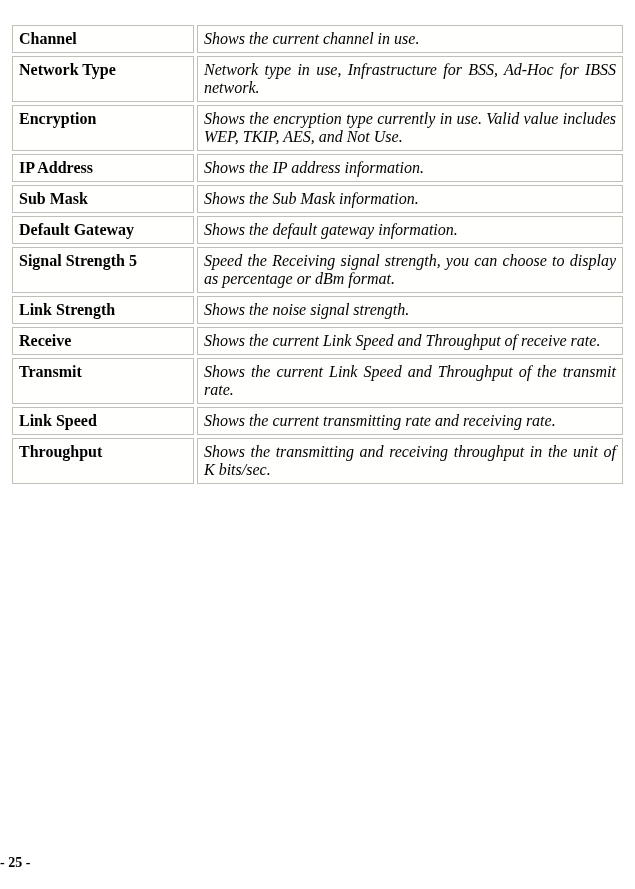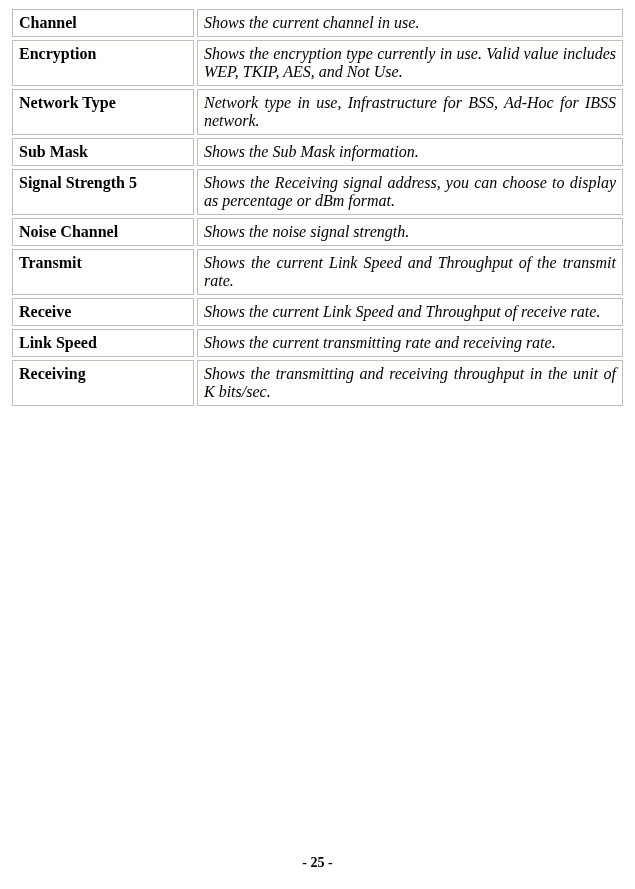--- a/index.html
+++ b/index.html
@@ -10,21 +10,21 @@
     body {
       width: 635px;
       height: 889px;
       background: #ffffff;
       font-family: "Times New Roman", Times, serif;
       font-size: 16px;
       color: #000000;
       position: relative;
     }
     .table-container {
-      padding: 6px 9px;
+      padding: 22px 9px;
     }
     table {
       width: 100%;
       border-collapse: separate;
       border-spacing: 3px;
     }
     td {
       border: 1px solid #c0c0b8;
       padding: 4px 6px;
       vertical-align: top;
@@ -37,68 +37,75 @@
     }
     td.desc {
       text-align: justify;
       font-style: italic;
     }
     .page-number {
       position: absolute;
       bottom: 18px;
       left: 0;
       right: 0;
-      text-align: center;
       font-size: 14px;
       font-weight: bold;
     }
   </style>
 </head>
 <body>
 
 <div class="table-container">
   <table>
     <tbody>
         <tr>
           <td class="label">Channel</td>
           <td class="desc">Shows the current channel in use.</td>
         </tr>
         <tr>
+          <td class="label">Network Type</td>
+          <td class="desc">Network type in use, Infrastructure for BSS, Ad-Hoc for IBSS network.</td>
+        </tr>
+        <tr>
           <td class="label">Encryption</td>
           <td class="desc">Shows the encryption type currently in use. Valid value includes WEP, TKIP, AES, and Not Use.</td>
         </tr>
         <tr>
-          <td class="label">Network Type</td>
-          <td class="desc">Network type in use, Infrastructure for BSS, Ad-Hoc for IBSS network.</td>
+          <td class="label">IP Address</td>
+          <td class="desc">Shows the IP address information.</td>
         </tr>
         <tr>
           <td class="label">Sub Mask</td>
           <td class="desc">Shows the Sub Mask information.</td>
         </tr>
         <tr>
-          <td class="label">Signal Strength 5</td>
-          <td class="desc">Shows the Receiving signal address, you can choose to display as percentage or dBm format.</td>
+          <td class="label">Default Gateway</td>
+          <td class="desc">Shows the default gateway information.</td>
         </tr>
         <tr>
-          <td class="label">Noise Channel</td>
+          <td class="label">Signal Strength 5</td>
+          <td class="desc">Speed the Receiving signal strength, you can choose to display as percentage or dBm format.</td>
+        </tr>
+        <tr>
+          <td class="label">Link Strength</td>
           <td class="desc">Shows the noise signal strength.</td>
+        </tr>
+        <tr>
+          <td class="label">Receive</td>
+          <td class="desc">Shows the current Link Speed and Throughput of receive rate.</td>
         </tr>
         <tr>
           <td class="label">Transmit</td>
           <td class="desc">Shows the current Link Speed and Throughput of the transmit rate.</td>
         </tr>
         <tr>
-          <td class="label">Receive</td>
-          <td class="desc">Shows the current Link Speed and Throughput of receive rate.</td>
-        </tr>
-        <tr>
           <td class="label">Link Speed</td>
           <td class="desc">Shows the current transmitting rate and receiving rate.</td>
         </tr>
         <tr>
-          <td class="label">Receiving</td>
+          <td class="label">Throughput</td>
           <td class="desc">Shows the transmitting and receiving throughput in the unit of K bits/sec.</td>
         </tr>
       </tbody>
   </table>
 </div>
 
 <div class="page-number">- 25 -</div>
 
 </body></html>

